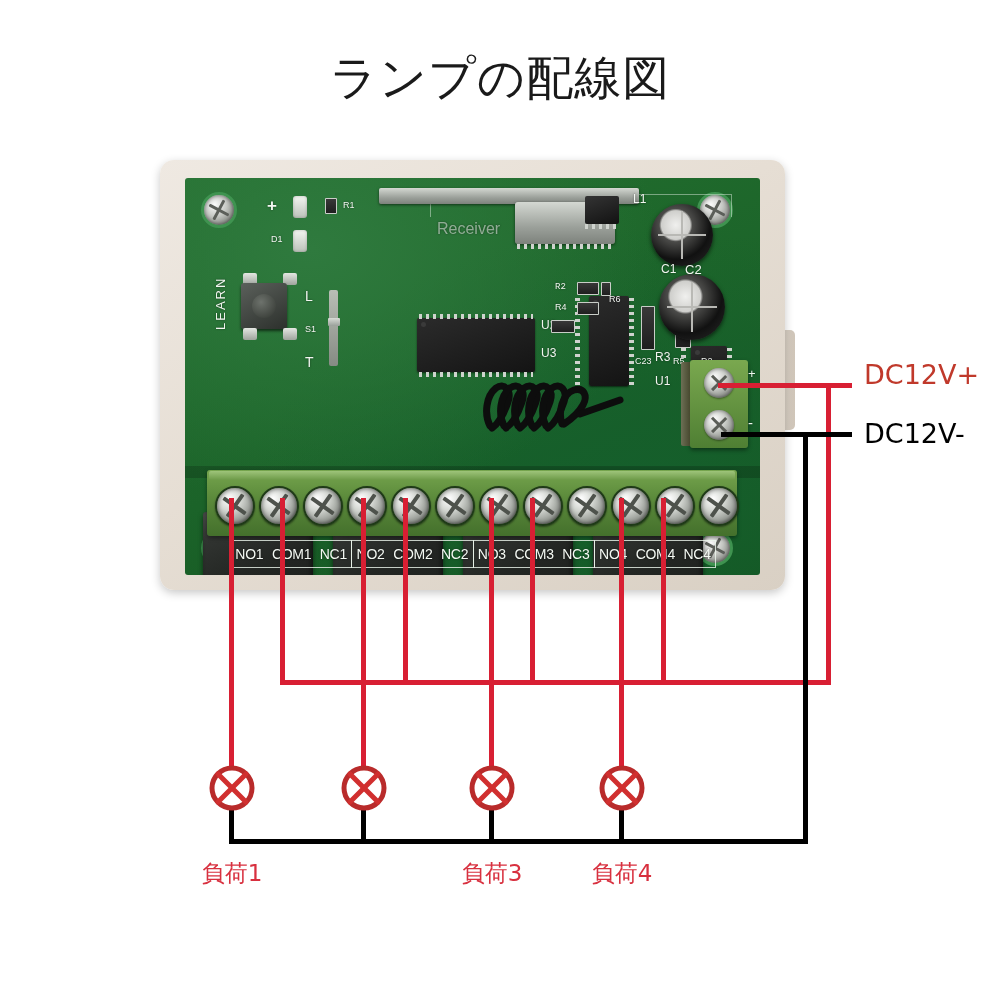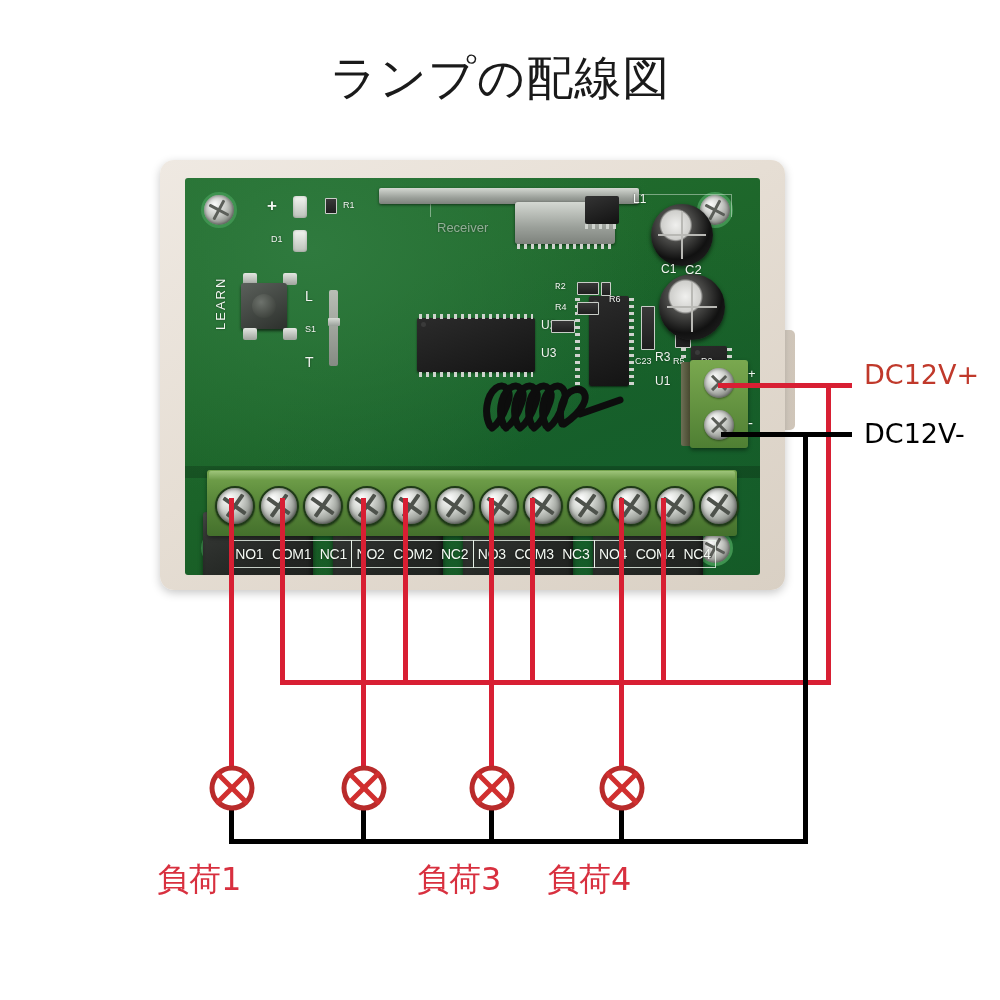--- a/index.html
+++ b/index.html
@@ -156,43 +156,43 @@
   .lamp { position:absolute; width:48px; height:48px; }
   .lamp svg { display:block; }
 
   
   .rlabel { position:absolute; font-size:27px; font-family:"DejaVu Sans", sans-serif; white-space:nowrap; }
   #dc-plus  { color:#c0392b; }
   #dc-minus { color:#000000; }
 
   
   .load-label {
-    position:absolute; top:858px; width:150px; 
-    font-size:32px; color:#d8303f; font-family:"DejaVu Sans", sans-serif; white-space:nowrap;
+    position:absolute; top:858px; width:150px; text-align:center;
+    font-size:23px; color:#d8303f; font-family:"DejaVu Sans", sans-serif; white-space:nowrap;
   }
 </style>
 </head>
 <body>
 
 <div id="stage">
 
   <div id="title">ランプの配線図</div>
 
   <div id="case-tab"></div>
   <div id="case"></div>
 
   <div id="pcb">
 
     <div class="mount-screw" style="left:16px;  top:14px;"></div>
     <div class="mount-screw" style="left:512px; top:14px;"></div>
     <div class="mount-screw" style="left:16px;  top:352px;"></div>
     <div class="mount-screw" style="left:512px; top:352px;"></div>
 
     <div class="silk-outline" style="left:245px; top:16px; width:300px; height:22px; border-bottom:none;"></div>
-    <div class="silk" style="left:252px; top:42px; color:rgba(240,248,240,.55); font-size:13px;">Receiver</div>
+    <div class="silk" style="left:252px; top:42px; color:rgba(240,248,240,.55); font-size:16px;">Receiver</div>
 
     <div class="silk rot" style="left:28px; top:152px; font-size:13px;">LEARN</div>
 
     <div class="btn-pad" style="left:58px; top:95px;"></div>
     <div class="btn-pad" style="left:98px; top:95px;"></div>
     <div class="btn-tact" style="left:56px; top:105px;"></div>
     <div class="btn-pad" style="left:58px; top:150px;"></div>
     <div class="btn-pad" style="left:98px; top:150px;"></div>
 
     <div class="silk" style="left:82px; top:18px; font-size:17px; font-weight:bold;">+</div>

